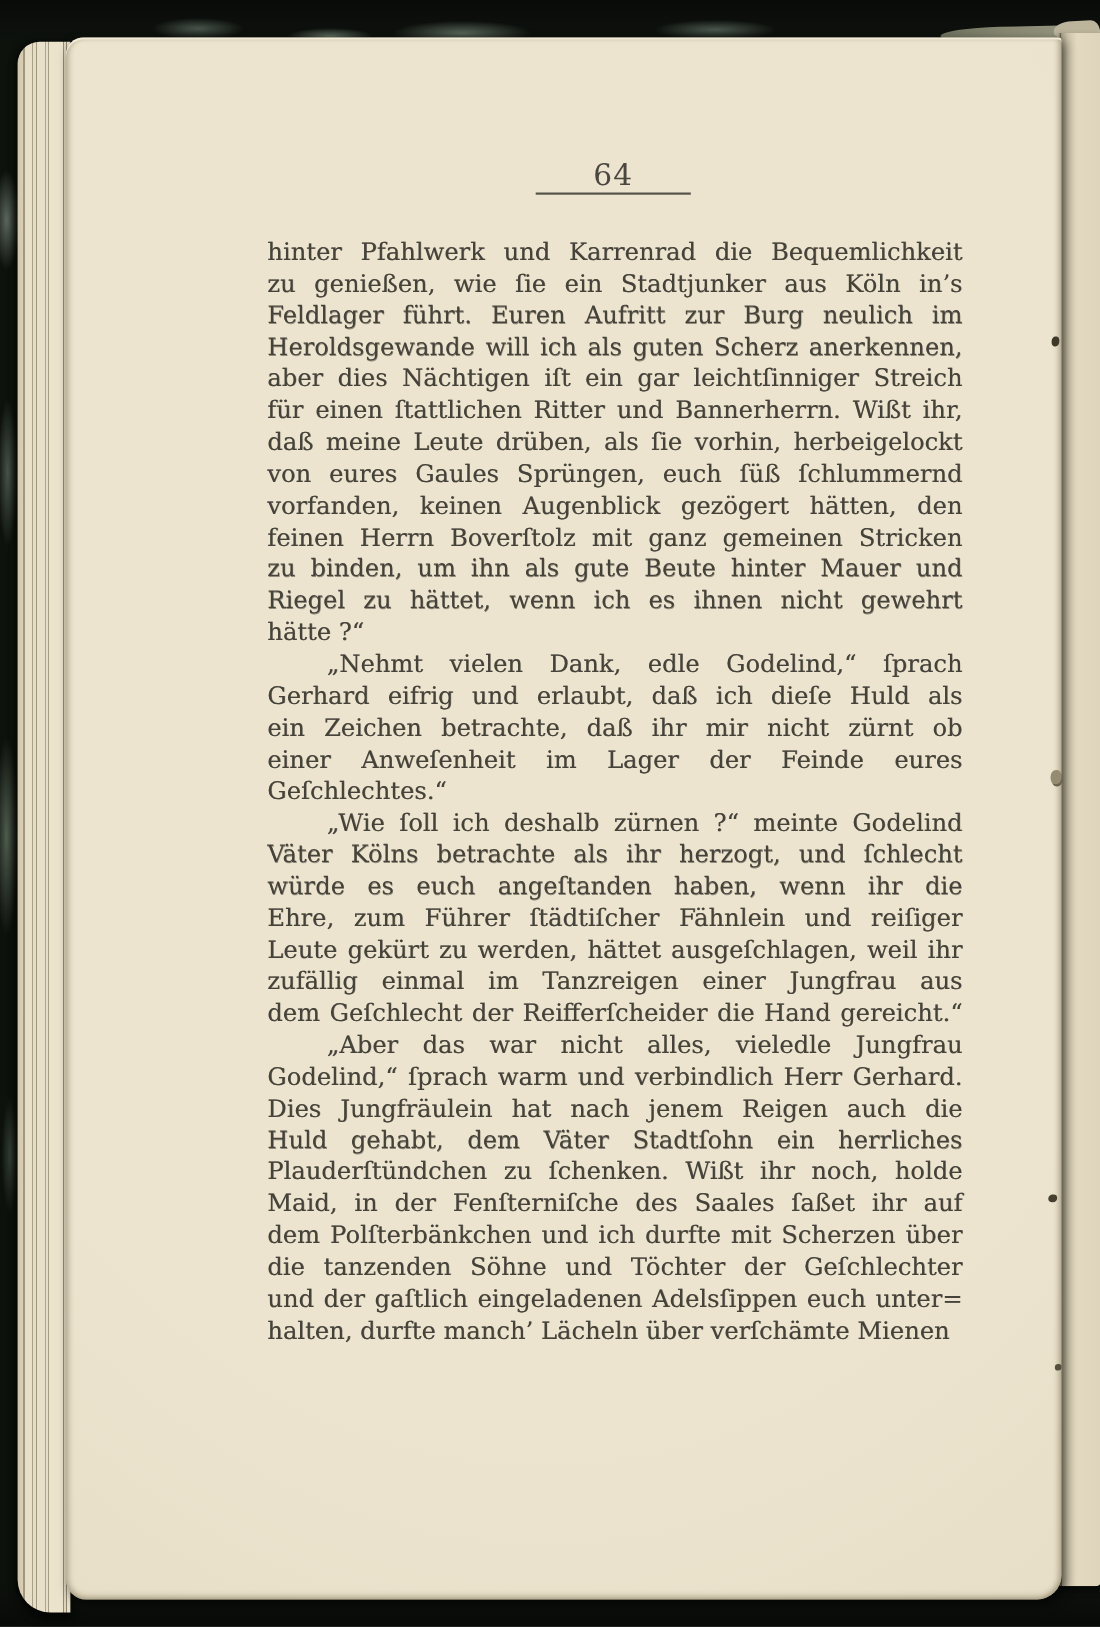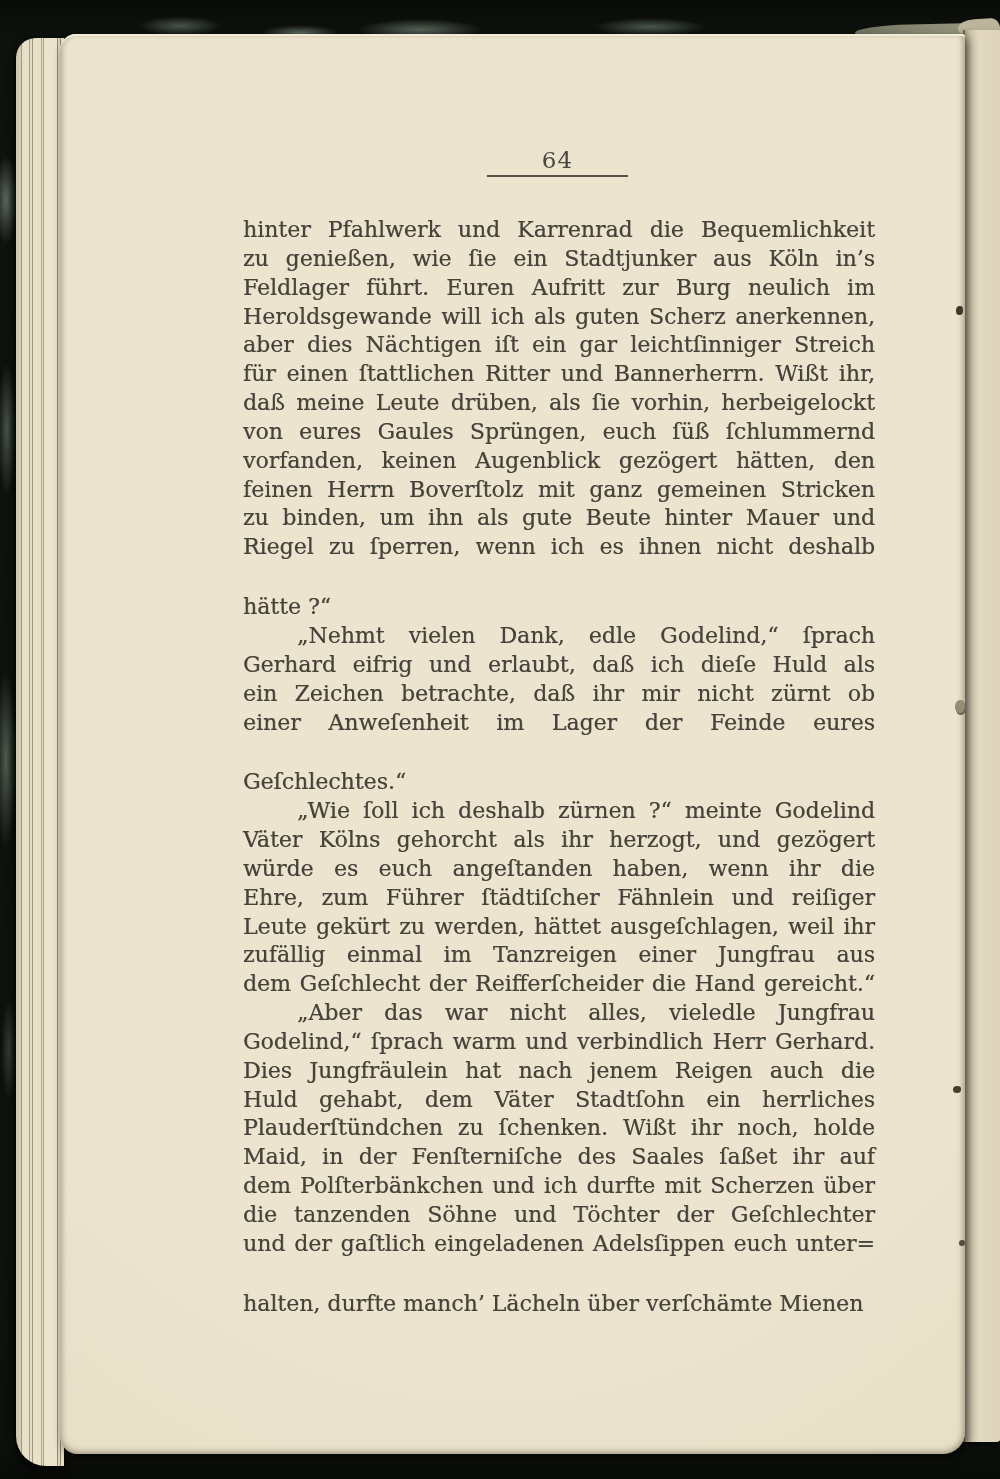--- a/index.html
+++ b/index.html
@@ -45,29 +45,29 @@
   .page{position:absolute;left:60px;top:34px;width:905px;height:1420px;
     border-radius:16px 3px 22px 18px;
     background:radial-gradient(120% 95% at 48% 38%, #ece4ce 55%, #e7dec7 80%, #ddd3b8 100%);
     box-shadow:
       inset 0 2px 0 #f2ebd8,
       inset 3px 0 5px rgba(125,115,88,.30),
       inset -3px 0 5px rgba(125,115,88,.38),
       inset 0 -3px 6px rgba(125,115,88,.35),
       3px 4px 10px rgba(0,0,0,.55);}
   .folio{position:absolute;left:427px;top:114px;width:141px;text-align:center;
-    font-size:23px;line-height:24px;letter-spacing:1px;color:#4a4740;}
+    font-size:27px;line-height:24px;letter-spacing:1px;color:#4a4740;}
   .folio-rule{margin-top:3px;height:2px;background:#55524a;}
   .body-text{position:absolute;left:183px;top:182px;width:632px;
     font-size:22px;color:#45423a;
     text-shadow:0.4px 0.2px 0 rgba(69,66,58,.55);}
   .line{height:28.85px;line-height:28.85px;white-space:nowrap;
     text-align:justify;text-align-last:justify;}
   .line.indent{text-indent:54px;}
-  .line.short{text-align-last:left;margin-top:31px;}
+  .line.short{text-align-last:left;}
   
   .speck{position:absolute;border-radius:50% 40% 50% 45%;}
   .s1{left:956px;top:306px;width:7px;height:9px;background:#3e382b;}
   .s2{left:955px;top:700px;width:10px;height:13px;background:#968c72;box-shadow:1px 2px 0 #6b6350;}
   .s3{left:953px;top:1086px;width:8px;height:7px;background:#453f2f;}
   .s4{left:959px;top:1240px;width:6px;height:6px;background:#55503e;}
 </style>
 </head>
 <body>
 
@@ -88,33 +88,33 @@
       <div class="line">zu genießen, wie ſie ein Stadtjunker aus Köln in’s</div>
       <div class="line">Feldlager führt. Euren Aufritt zur Burg neulich im</div>
       <div class="line">Heroldsgewande will ich als guten Scherz anerkennen,</div>
       <div class="line">aber dies Nächtigen iſt ein gar leichtſinniger Streich</div>
       <div class="line">für einen ſtattlichen Ritter und Bannerherrn. Wißt ihr,</div>
       <div class="line">daß meine Leute drüben, als ſie vorhin, herbeigelockt</div>
       <div class="line">von eures Gaules Sprüngen, euch ſüß ſchlummernd</div>
       <div class="line">vorfanden, keinen Augenblick gezögert hätten, den</div>
       <div class="line">feinen Herrn Boverſtolz mit ganz gemeinen Stricken</div>
       <div class="line">zu binden, um ihn als gute Beute hinter Mauer und</div>
-      <div class="line">Riegel zu ſperren, wenn ich es ihnen nicht deshalb</div>
+      <div class="line">Riegel zu hättet, wenn ich es ihnen nicht gewehrt</div>
       <div class="line short">hätte ?“</div>
     </div>
     <div>
       <div class="line indent">„Nehmt vielen Dank, edle Godelind,“ ſprach</div>
       <div class="line">Gerhard eifrig und erlaubt, daß ich dieſe Huld als</div>
       <div class="line">ein Zeichen betrachte, daß ihr mir nicht zürnt ob</div>
       <div class="line">einer Anweſenheit im Lager der Feinde eures</div>
       <div class="line short">Geſchlechtes.“</div>
     </div>
     <div>
       <div class="line indent">„Wie ſoll ich deshalb zürnen ?“ meinte Godelind</div>
-      <div class="line">Väter Kölns gehorcht als ihr herzogt, und gezögert</div>
+      <div class="line">Väter Kölns betrachte als ihr herzogt, und ſchlecht</div>
       <div class="line">würde es euch angeſtanden haben, wenn ihr die</div>
       <div class="line">Ehre, zum Führer ſtädtiſcher Fähnlein und reiſiger</div>
       <div class="line">Leute gekürt zu werden, hättet ausgeſchlagen, weil ihr</div>
       <div class="line">zufällig einmal im Tanzreigen einer Jungfrau aus</div>
       <div class="line">dem Geſchlecht der Reifferſcheider die Hand gereicht.“</div>
     </div>
     <div>
       <div class="line indent">„Aber das war nicht alles, vieledle Jungfrau</div>
       <div class="line">Godelind,“ ſprach warm und verbindlich Herr Gerhard.</div>
       <div class="line">Dies Jungfräulein hat nach jenem Reigen auch die</div>

